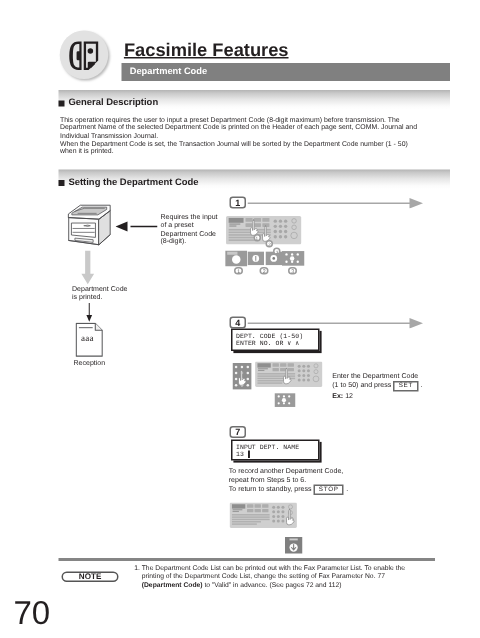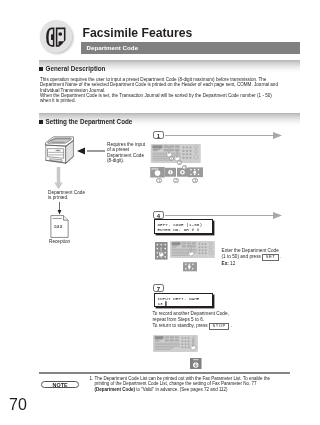--- a/index.html
+++ b/index.html
@@ -4,21 +4,21 @@
 <style>
   html,body{margin:0;padding:0;}
   body{width:300px;height:425px;background:#fff;font-family:"Liberation Sans",sans-serif;color:#231f20;overflow:hidden;position:relative;}
   .page{position:absolute;inset:0;}
 
   
   .hdr{position:absolute;left:0;top:0;width:300px;height:60px;}
   .logo{position:absolute;left:38.9px;top:20.2px;width:34px;height:33px;
         filter:drop-shadow(1.5px 1.5px 0.8px rgba(0,0,0,0.28));}
   .hdr-title{position:absolute;left:82.6px;top:26.8px;font-size:12.2px;font-weight:bold;
-             letter-spacing:0px;color:#231f20;line-height:12.2px;}
+             letter-spacing:0px;color:#231f20;line-height:12.2px;text-decoration:underline;}
   .hdr-bar{position:absolute;left:80.5px;top:41.5px;right:0;height:12.5px;background:#808080;
            color:#fff;font-size:6.2px;font-weight:bold;line-height:12.8px;padding-left:6px;box-sizing:border-box;}
 
   
   .sec-head{position:absolute;left:39px;right:0;height:13px;font-size:6.3px;font-weight:bold;color:#231f20;
             background:linear-gradient(to bottom,#b4b4b4 0%,#c9c9c9 16%,#e6e6e6 48%,#fbfbfb 82%,#fff 100%);
             display:flex;align-items:flex-end;padding-bottom:1px;box-sizing:border-box;}
   .sec-head .sq{display:inline-block;width:4px;height:4px;background:#231f20;margin-right:2.6px;
                 position:relative;top:-0.6px;}
   #sec1{top:60px;}
@@ -105,21 +105,21 @@
   
   .noterule{position:absolute;left:39px;top:371.5px;width:251px;height:2px;background:#858585;}
   .notewrap{position:absolute;left:39px;top:374px;width:251px;}
   .notepill{position:absolute;left:2.3px;top:6.6px;width:37.5px;height:7.4px;line-height:7.0px;text-align:center;
             border:0.8px solid #555;border-radius:4px;font-size:5.4px;font-weight:bold;
             color:#231f20;box-sizing:border-box;}
   .notebody{position:absolute;left:50.5px;top:1.6px;font-size:4.5px;line-height:5.75px;color:#231f20;white-space:nowrap;}
   .notenum{position:absolute;left:0;top:0;}
   .notelines{position:absolute;left:5px;top:0;}
 
-  .pagenum{position:absolute;left:9px;top:396px;font-size:16px;color:#231f20;}
+  .pagenum{position:absolute;left:9px;top:396px;font-size:22px;color:#231f20;}
 </style>
 </head>
 <body>
 
 <div class="page">
 
   <div class="hdr">
     <div class="logo">
       <svg viewBox="0 0 100 100" width="34" height="33" aria-hidden="true">
         <circle cx="50" cy="50" r="49" fill="#e2e2e2"></circle>

